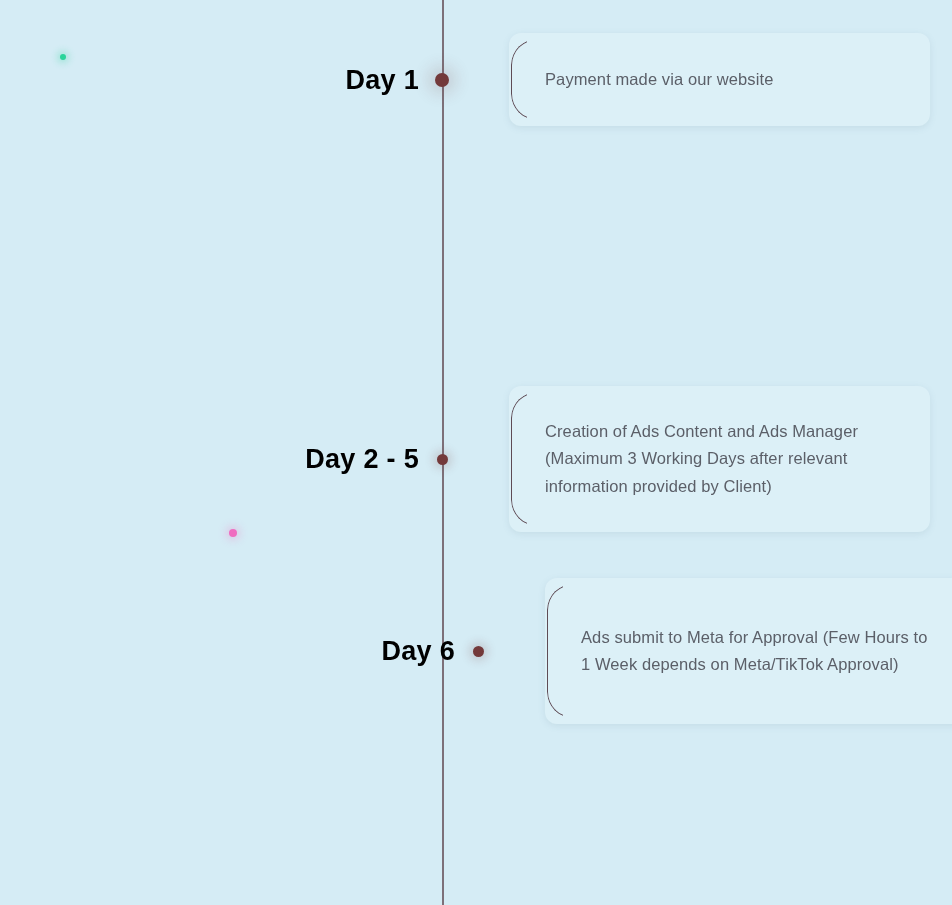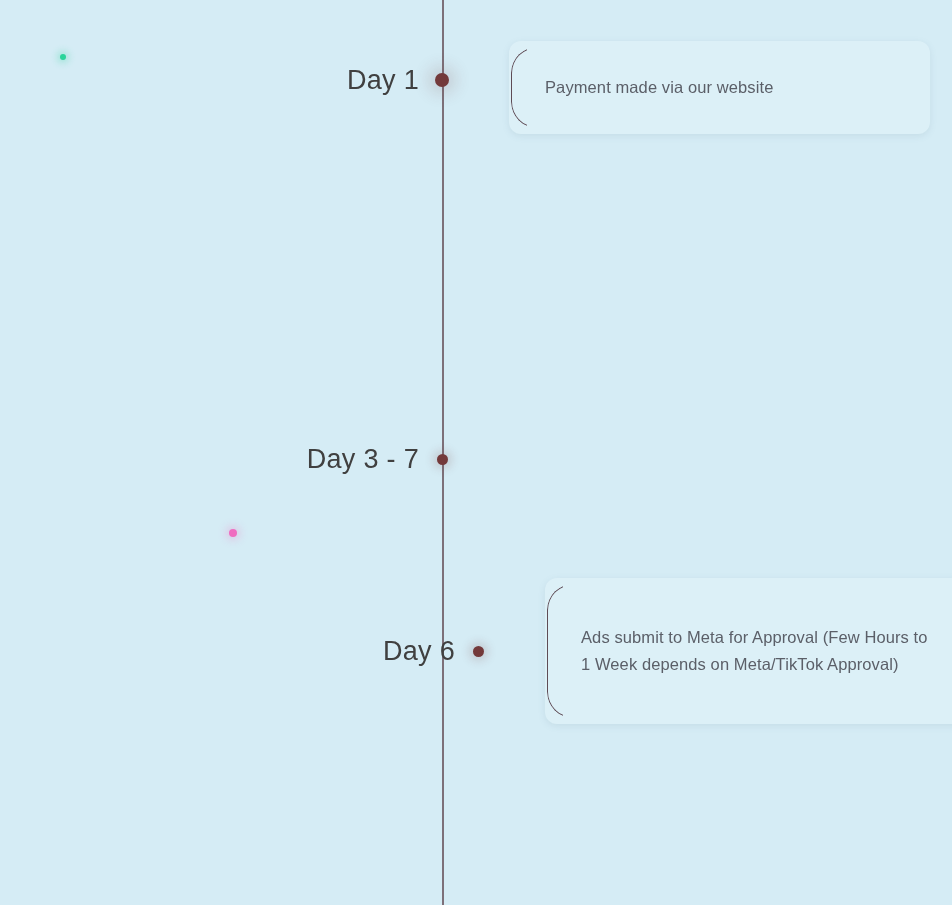--- a/index.html
+++ b/index.html
@@ -54,22 +54,22 @@
     left: 0;
     width: 952px;
   }
 
   .day-label {
     position: absolute;
     right: 533px;            
     top: 50%;
     transform: translateY(-50%);
     font-size: 27px;
-    font-weight: 400;
-    color: #404040;
+    font-weight: 700;
+    color: #000000;
     letter-spacing: .3px;
     white-space: nowrap;
     text-align: right;
   }
 
   .node-dot {
     position: absolute;
     left: 442px;
     top: 50%;
     width: 11px;
@@ -130,29 +130,32 @@
 <div class="deco-dot pink"></div>
 <div class="deco-dot yellow"></div>
 
 <div class="timeline-axis"></div>
 
 <div class="timeline">
 
   <div class="row" style="top:33px;height:93px;">
     <div class="day-label">Day 1</div>
     <div class="node-dot lg"></div>
-    <div class="card" style="top:8px;height:93px;text-align:right;">
+    <div class="card" style="top:0;height:93px;text-align:right;">
       <div class="card-text">Payment made via our website</div>
     </div>
   </div>
 
 
   <div class="row" style="top:386px;height:146px;">
-    <div class="day-label">Day 3 - 7</div>
+    <div class="day-label">Day 2 - 5</div>
     <div class="node-dot"></div>
+    <div class="card" style="top:0;height:146px;">
+      <div class="card-text">Creation of Ads Content and Ads Manager (Maximum 3 Working Days after relevant information provided by Client)</div>
+    </div>
   </div>
 
   <div class="row" style="top:578px;height:146px;margin-left:36px;">
     <div class="day-label">Day 6</div>
     <div class="node-dot"></div>
     <div class="card" style="top:0;height:146px;">
       <div class="card-text">Ads submit to Meta for Approval (Few Hours to 1 Week depends on Meta/TikTok Approval)</div>
     </div>
   </div>
 

